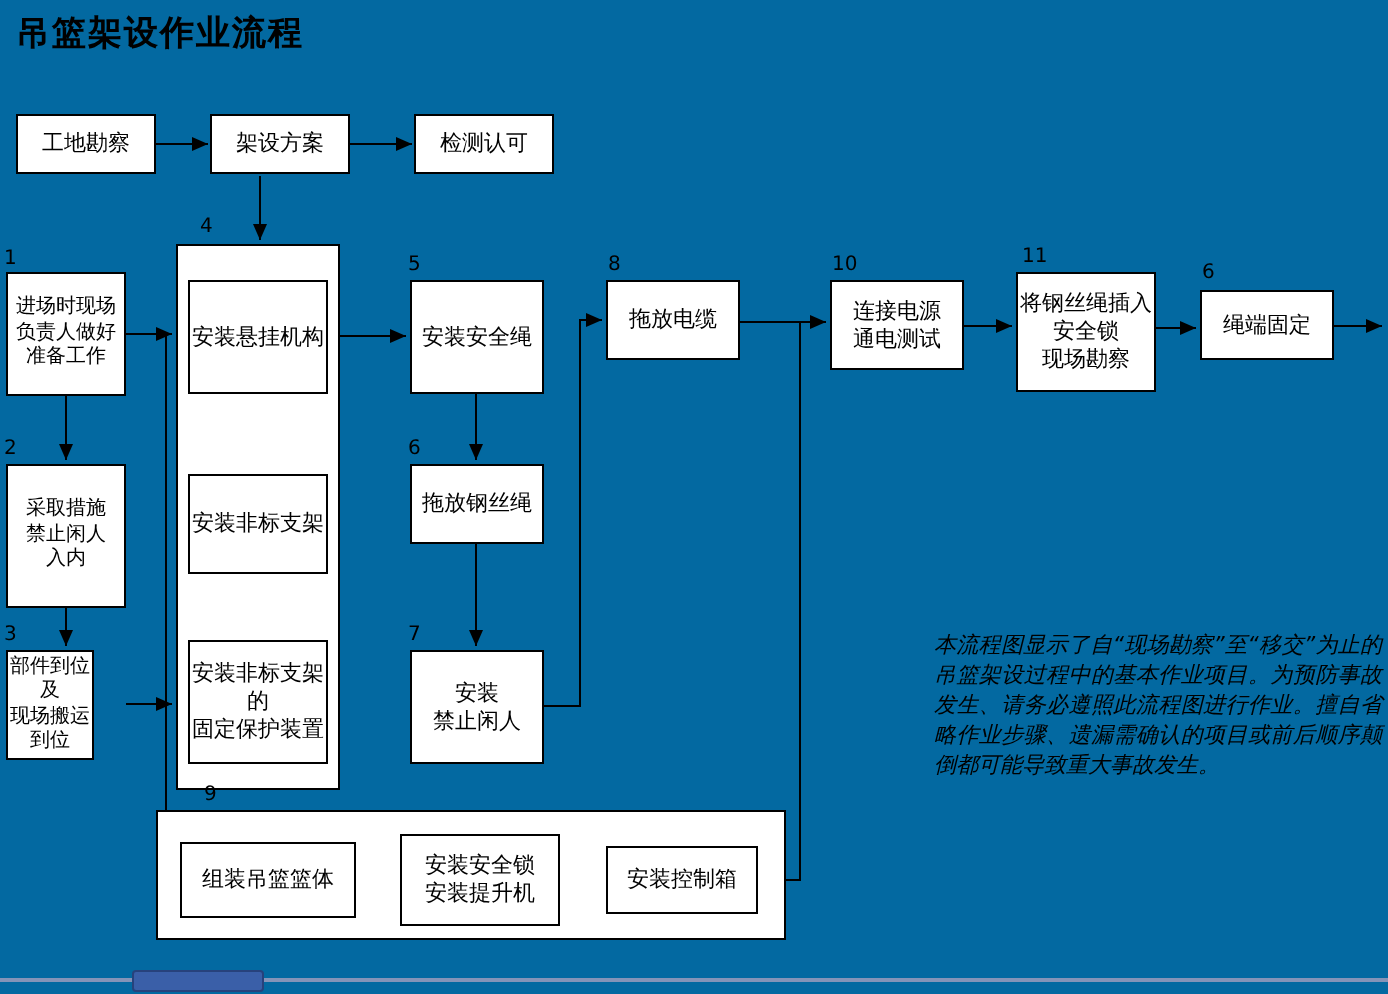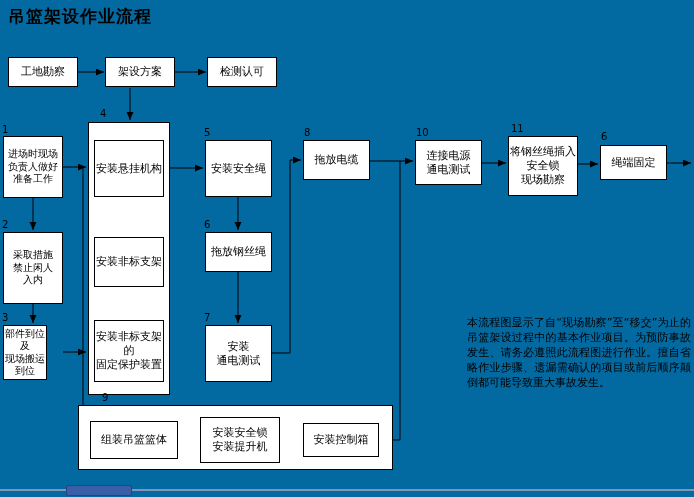--- a/index.html
+++ b/index.html
@@ -4,21 +4,21 @@
 <style>
   * { margin:0; padding:0; box-sizing:border-box; }
   html,body { background:#ffffff; }
   body { font-family:"DejaVu Sans", sans-serif; color:#000; }
   #canvas { position:relative; width:694px; height:497px; background:#0369a1; overflow:hidden;padding-left:15px; }
   .title { position:absolute; left:8px; top:5px; font-size:17px; font-weight:bold; letter-spacing:1px; }
   .node { position:absolute; border:1px solid #000; background:#fff; display:flex; align-items:center; justify-content:center; text-align:center; font-size:11px; line-height:1.25; white-space:pre-line; z-index:2; }
   .node.small { font-size:10px; }
   .group { position:absolute; border:1px solid #000; background:#fff; z-index:1; }
   .num { position:absolute; font-size:10px; z-index:3; }
-  .note { position:absolute; left:467px; top:316px; width:224px; font-size:11px; line-height:1.36; text-align:justify; z-index:2; }
+  .note { position:absolute; left:467px; top:316px; width:224px; font-size:11px; line-height:1.36; text-align:justify; z-index:2;font-style:italic; }
   svg.arrows { position:absolute; left:0; top:0; z-index:0; }
   .footer-line { position:absolute; left:0; top:489px; width:694px; height:2px; background:#8494b8; }
   .footer-btn { position:absolute; left:66px; top:485px; width:66px; height:11px; background:#3a5fa8; border:1px solid #27427c; border-radius:2px; z-index:4; }
 </style>
 </head>
 <body>
 
 <div id="canvas">
 
   <div class="title">吊篮架设作业流程</div>
@@ -52,21 +52,21 @@
   <div class="group" style="left:88px;top:122px;width:82px;height:273px"></div>
   <div class="node" style="left:94px;top:140px;width:70px;height:57px">安装悬挂机构</div>
   <div class="node" style="left:94px;top:237px;width:70px;height:50px">安装非标支架</div>
   <div class="node" style="left:94px;top:320px;width:70px;height:62px">安装非标支架
 的
 固定保护装置</div>
 
   <div class="node" style="left:205px;top:140px;width:67px;height:57px">安装安全绳</div>
   <div class="node" style="left:205px;top:232px;width:67px;height:40px">拖放钢丝绳</div>
   <div class="node" style="left:205px;top:325px;width:67px;height:57px">安装
-通电测试</div>
+禁止闲人</div>
 
   <div class="node" style="left:303px;top:140px;width:67px;height:40px">拖放电缆</div>
 
   <div class="group" style="left:78px;top:405px;width:315px;height:65px"></div>
   <div class="node" style="left:90px;top:421px;width:88px;height:38px">组装吊篮篮体</div>
   <div class="node" style="left:200px;top:417px;width:80px;height:46px">安装安全锁
 安装提升机</div>
   <div class="node" style="left:303px;top:423px;width:76px;height:34px">安装控制箱</div>
 
   <div class="node" style="left:415px;top:140px;width:67px;height:45px">连接电源

